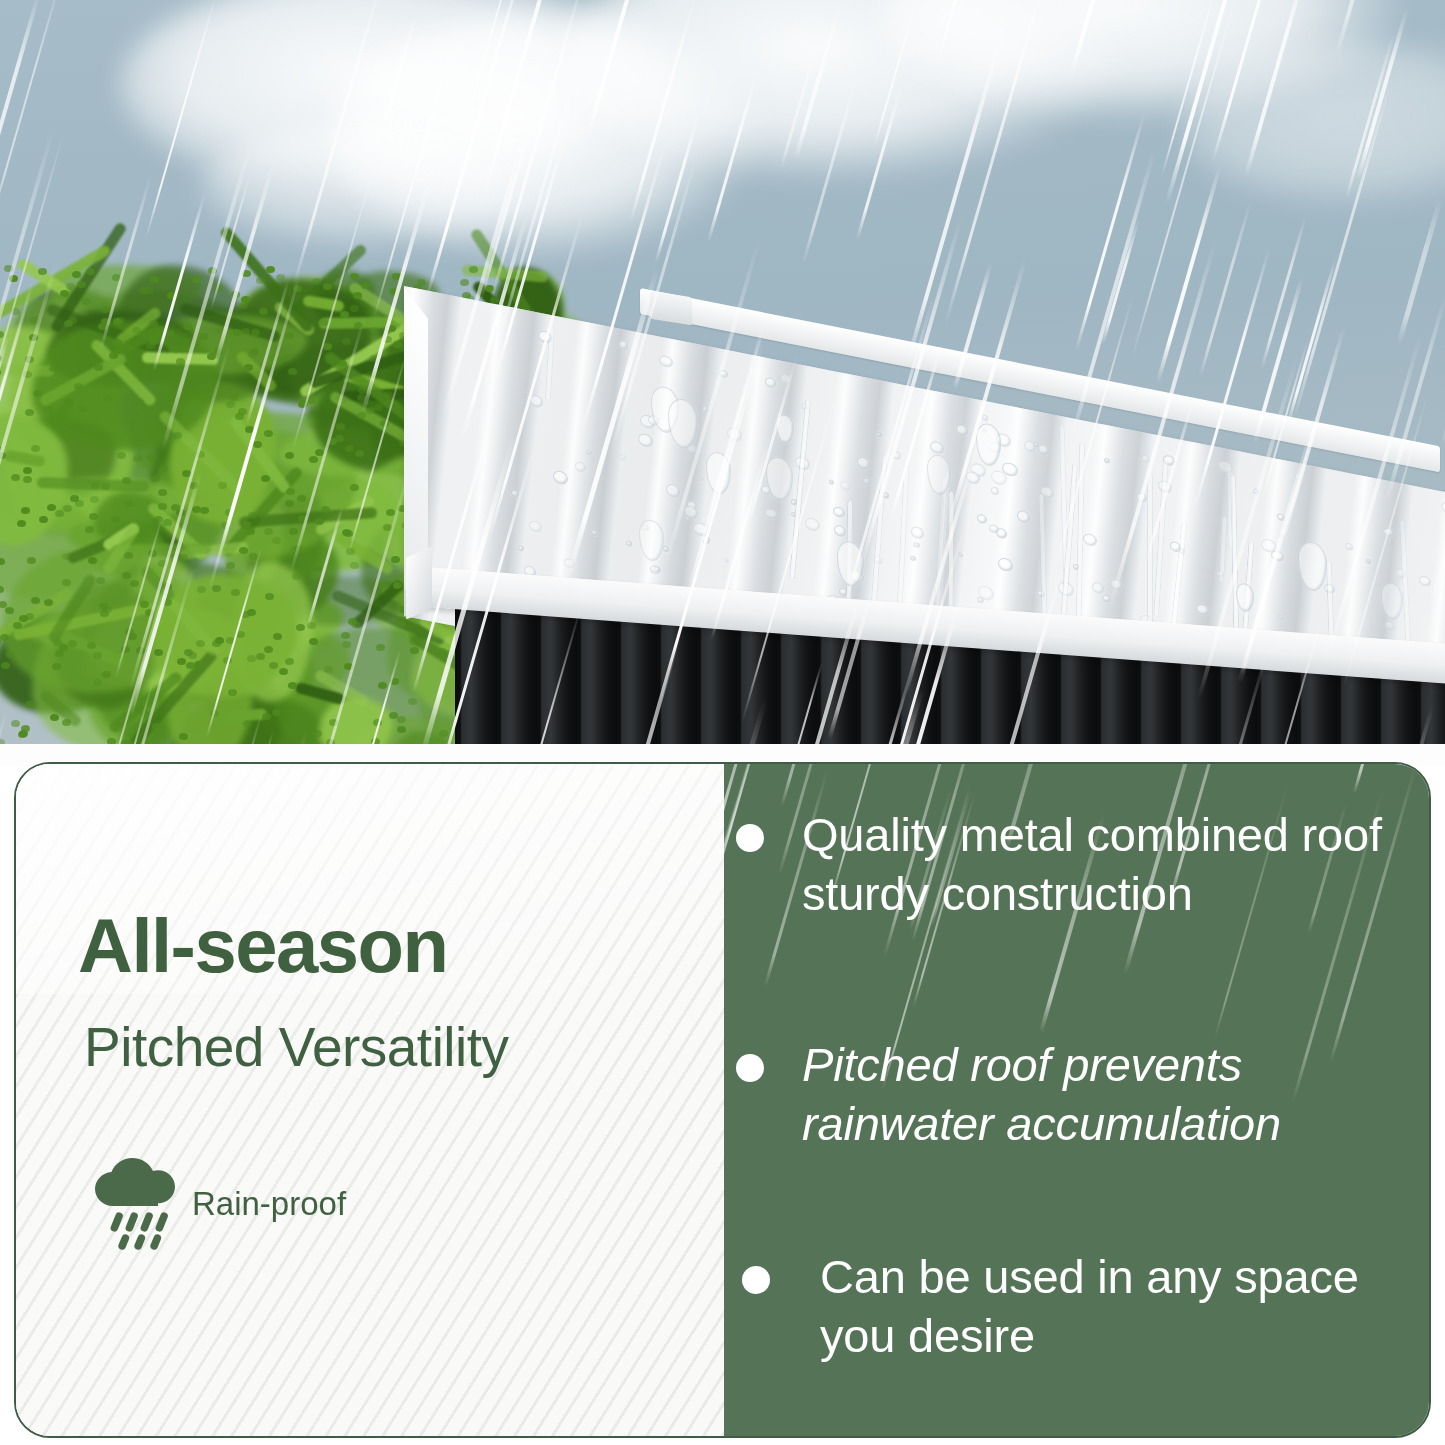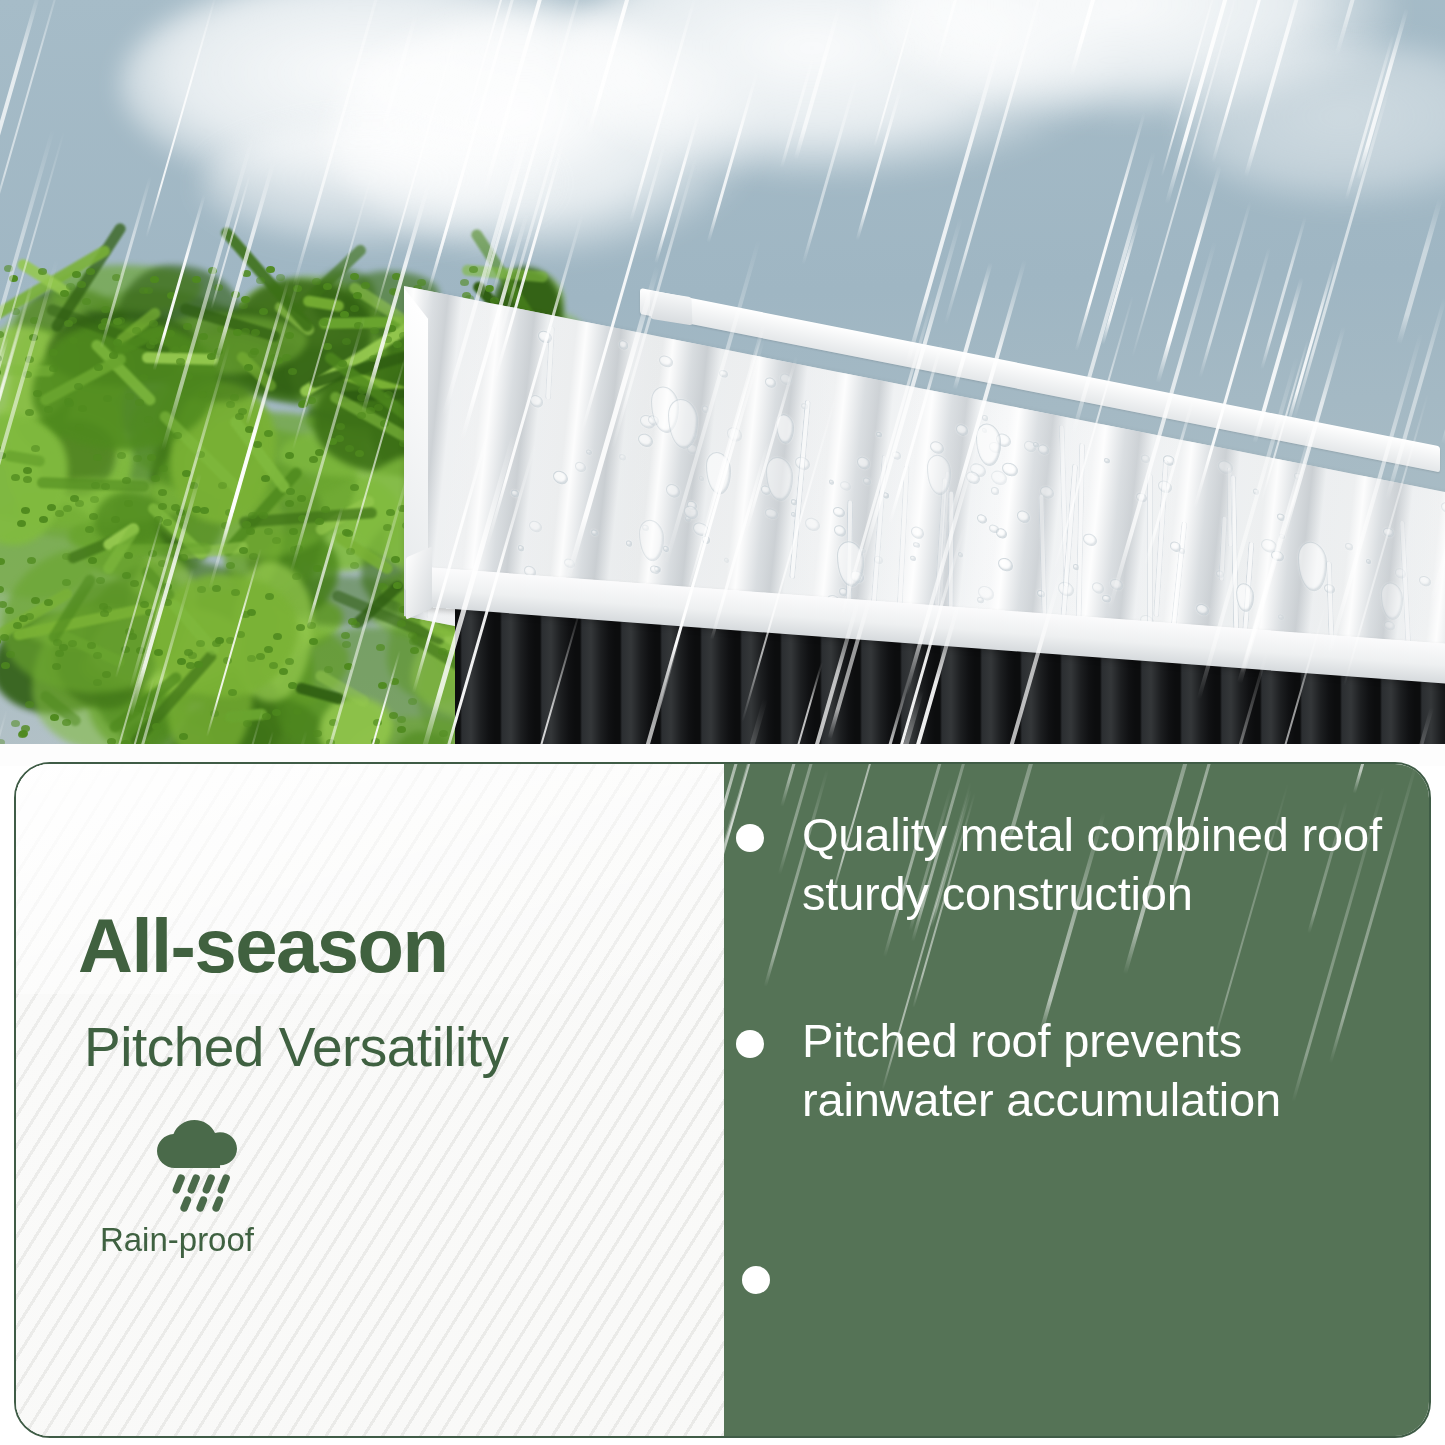--- a/index.html
+++ b/index.html
@@ -261,22 +261,21 @@
   .feature-row {
     position: absolute;
     left: 84px; top: 1112px;
     width: 560px; height: 175px;
     display: flex;
     gap: 130px;
   }
   .feature {
     width: 170px;
     display: flex;
-    flex-direction: column;
-    align-items: flex-end;
+    align-items: center;
   }
   .feature svg { display: block; }
   .feature-label {
     margin-top: 9px;
     font-size: 33px;
     color: #3f6141;
     white-space: nowrap;
   }
 
   
@@ -285,21 +284,21 @@
     left: 736px; top: 780px;
     width: 690px;
   }
   .bullet {
     position: absolute;
     display: flex;
     align-items: flex-start;
     width: 690px;
   }
   .b1 { top: 26px; }
-  .b2 { top: 232px; }
+  .b2 { top: 256px; font-style: italic; }
   .b3 { top: 468px; }
   .dot {
     flex: 0 0 auto;
     width: 28px; height: 28px;
     border-radius: 50%;
     background: #ffffff;
     margin-top: 18px;
     margin-right: 38px;
   }
   .btext {
@@ -1366,14 +1365,15 @@
   <div class="bullet b1">
     <span class="dot"></span>
     <span class="btext">Quality metal combined roof sturdy construction</span>
   </div>
   <div class="bullet b2">
     <span class="dot"></span>
     <span class="btext">Pitched roof prevents rainwater accumulation</span>
   </div>
   <div class="bullet b3">
     <span class="dot"></span>
+    <span class="btext">Can be used in any space you desire</span>
   </div>
 </div>
 
 </body></html>

